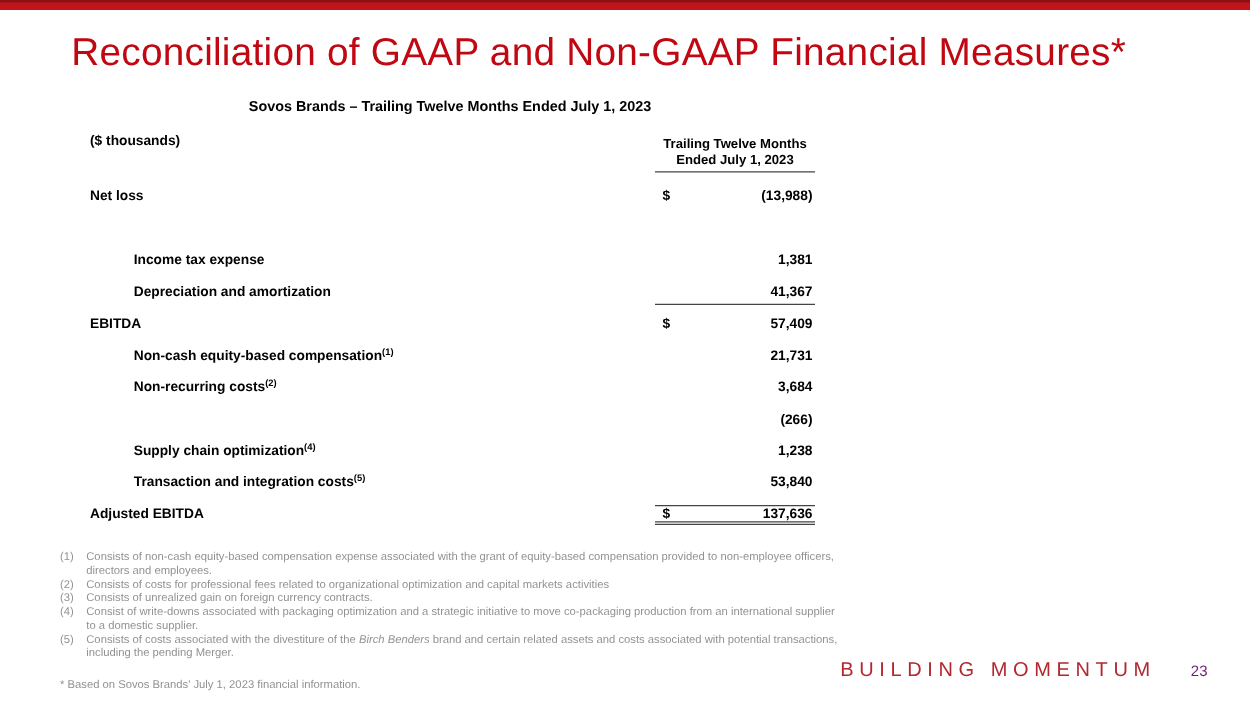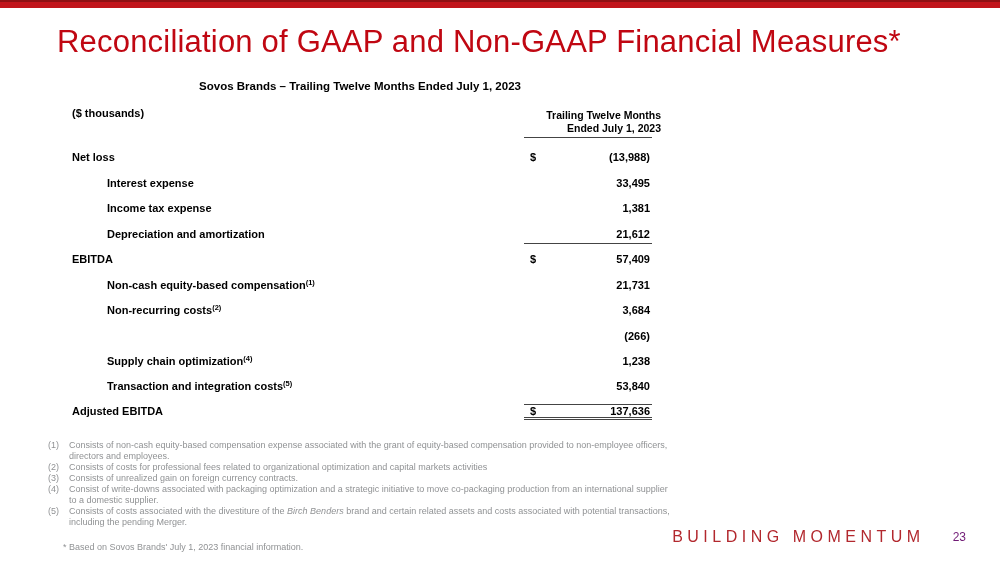--- a/index.html
+++ b/index.html
@@ -22,21 +22,21 @@
     position:absolute; left:40px; top:80px; width:640px;
     text-align:center; font-size:11.5px; font-weight:bold; color:#000000;
   }
   
   .units {
     position:absolute; left:72px; top:107px;
     font-size:11px; font-weight:bold; color:#000000;
   }
   .col-header {
     position:absolute; left:515px; top:109px; width:146px;
-    text-align:right; font-size:10.5px; font-weight:bold;
+    text-align:center; font-size:10.5px; font-weight:bold;
     line-height:13px; color:#000000;
   }
   .rule {
     position:absolute; left:524px; width:128px; height:0;
     border-top:1px solid #444444;
   }
   .rule-double {
     position:absolute; left:524px; width:128px; height:3px;
     border-top:1px solid #444444; border-bottom:1px solid #444444;
   }
@@ -58,21 +58,21 @@
   
   .footnotes {
     position:absolute; left:48px; top:440px; width:625px;
     font-size:9px; line-height:11px; color:#909294;
   }
   .fn { display:flex; }
   .fn .marker { width:21px; flex:0 0 21px; }
   .fn .fntext { flex:1; }
   .fn .fntext em { font-style:italic; }
   .asterisk-note {
-    position:absolute; left:63px; top:542px;
+    position:absolute; left:48px; top:542px;
     font-size:9px; color:#909294;
   }
   
   .footer {
     position:absolute; right:34px; top:528px;
     display:flex; align-items:center; gap:28px;
   }
   .brand {
     font-size:16px; font-weight:400; letter-spacing:4.5px;
     color:#b2282e; white-space:nowrap;
@@ -97,33 +97,29 @@
     <div>Ended July 1, 2023</div>
   </div>
   <div class="rule" style="top:137px"></div>
 
   <div class="trow" style="top:151px">
     <span class="lbl ind0"><span>Net loss</span></span>
     <span class="dollar">$</span>
     <span class="val">(13,988)</span>
   </div>
 
-  <div class="trow" style="top:177px">
-    <span class="lbl ind1"><span>Interest expense</span></span>
-    <span class="val">33,495</span>
-  </div>
 
   <div class="trow" style="top:202px">
     <span class="lbl ind1"><span>Income tax expense</span></span>
     <span class="val">1,381</span>
   </div>
 
   <div class="trow" style="top:228px">
     <span class="lbl ind1"><span>Depreciation and amortization</span></span>
-    <span class="val">21,612</span>
+    <span class="val">41,367</span>
   </div>
   <div class="rule" style="top:243px"></div>
 
   <div class="trow" style="top:253px">
     <span class="lbl ind0"><span>EBITDA</span></span>
     <span class="dollar">$</span>
     <span class="val">57,409</span>
   </div>
 
   <div class="trow" style="top:279px">

